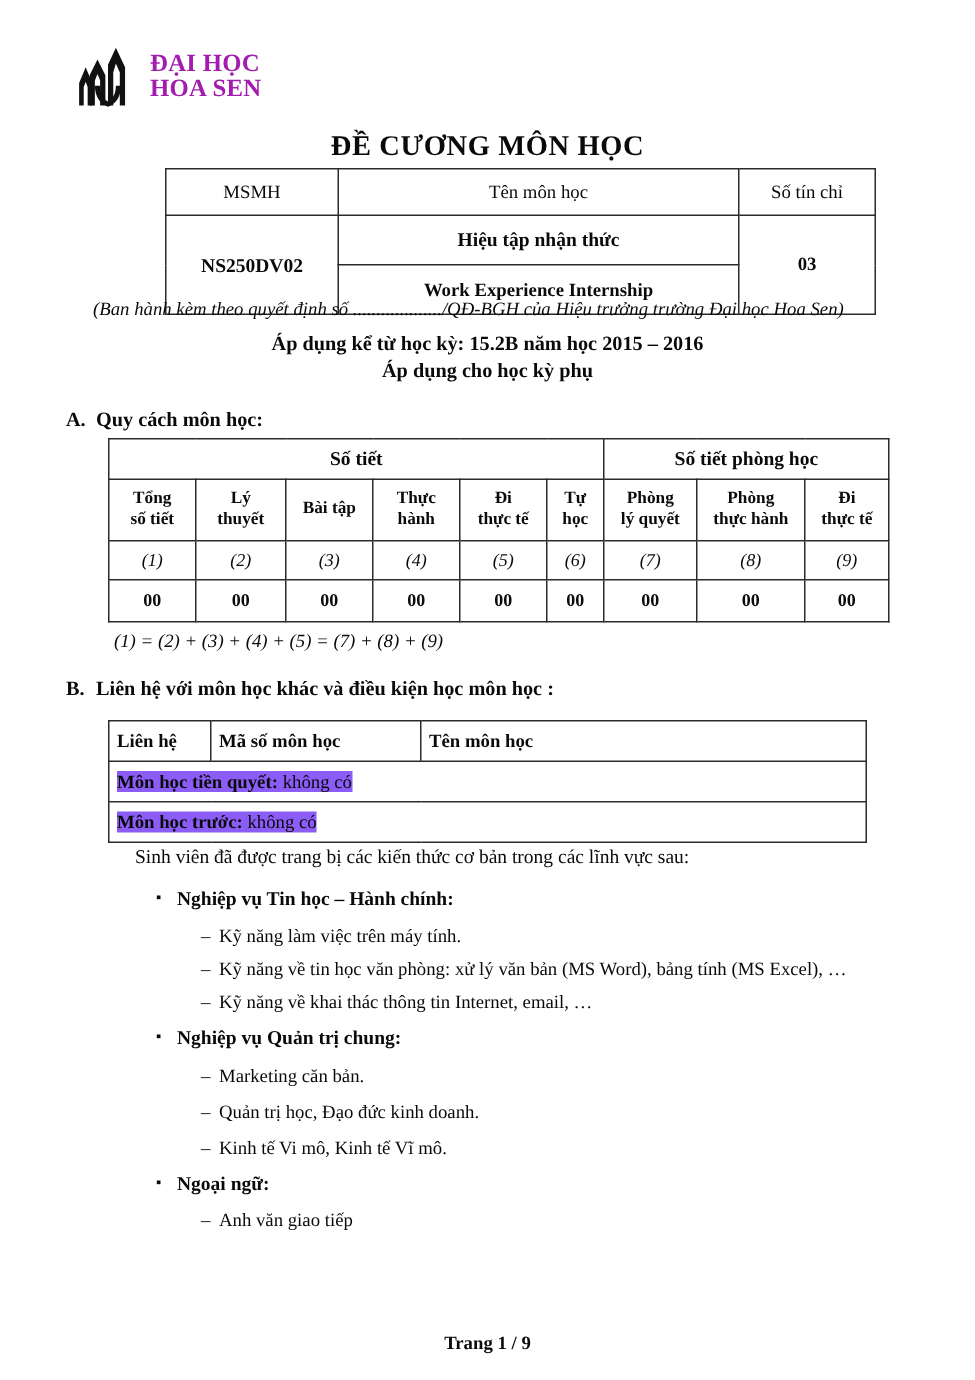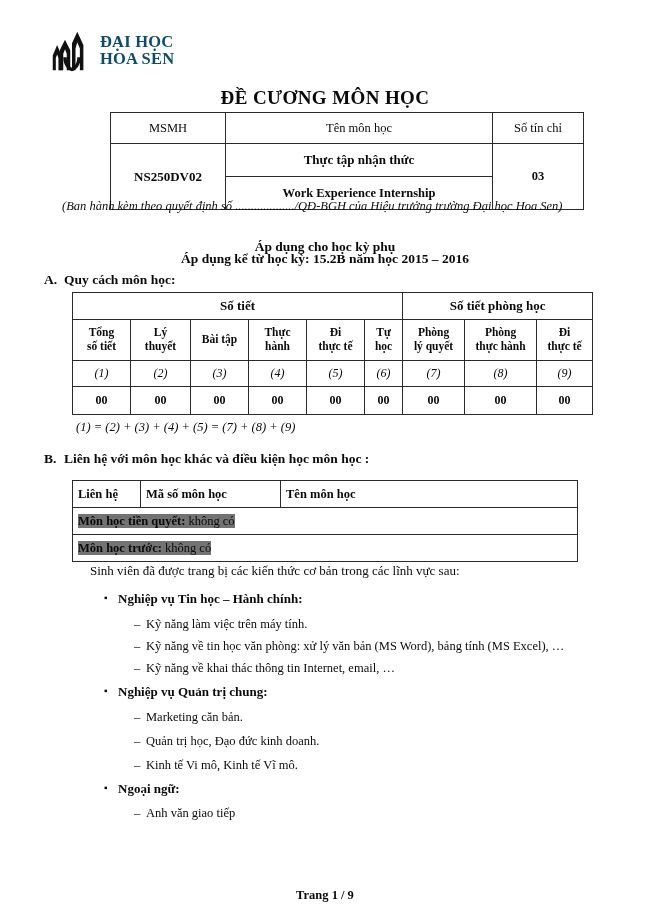--- a/index.html
+++ b/index.html
@@ -38,21 +38,21 @@
     display: block;
   }
   .logo-text {
     display: flex;
     flex-direction: column;
     line-height: 1.02;
     font-family: "Liberation Serif", serif;
     font-weight: bold;
     font-size: 16.5px;
     letter-spacing: 0.2px;
-    color: #0c4a6e;
+    color: #a21caf;
   }
 
   
   .doc-title {
     position: absolute;
     left: 0;
     top: 87px;
     width: 650px;
     text-align: center;
     font-size: 19px;
@@ -97,21 +97,20 @@
     white-space: nowrap;
   }
   .apply-1 {
     position: absolute;
     left: 0;
     top: 221px;
     width: 650px;
     text-align: center;
     font-weight: bold;
     font-size: 13.5px;
-    margin-top: 30px;
   }
   .apply-2 {
     position: absolute;
     left: 0;
     top: 239px;
     width: 650px;
     text-align: center;
     font-weight: bold;
     font-size: 13.5px;
   }
@@ -191,21 +190,21 @@
   .tbl-b .hd {
     font-weight: bold;
     text-align: left;
     height: 20px;
   }
   .tbl-b .full {
     height: 20px;
     text-align: left;
   }
   .hl {
-    background: #737373;
+    background: #8b5cf6;
   }
   .hl b { font-weight: bold; }
 
   
   .intro-line {
     position: absolute;
     left: 90px;
     top: 563px;
     font-weight: normal;
     font-size: 13px;
@@ -268,21 +267,21 @@
 
   <table class="hdr-table">
     <tbody>
         <tr>
       <td class="c-msmh">MSMH</td>
       <td class="c-name">Tên môn học</td>
       <td class="c-cred">Số tín chỉ</td>
     </tr>
     <tr>
       <td class="code" rowspan="2">NS250DV02</td>
-      <td class="vn-name">Thực tập nhận thức</td>
+      <td class="vn-name">Hiệu tập nhận thức</td>
       <td class="bold" rowspan="2">03</td>
     </tr>
     <tr>
       <td class="en-name">Work Experience Internship</td>
     </tr>
   </tbody>
     </table>
 
   <div class="note-line">(Ban hành kèm theo quyết định số .................../QĐ-BGH của Hiệu trưởng trường Đại học Hoa Sen)</div>
   <div class="apply-1">Áp dụng kể từ học kỳ: 15.2B năm học 2015 – 2016</div>

